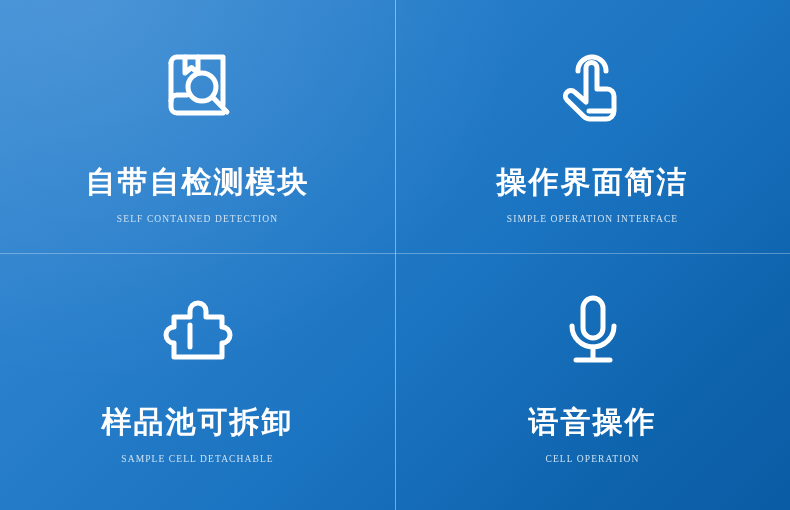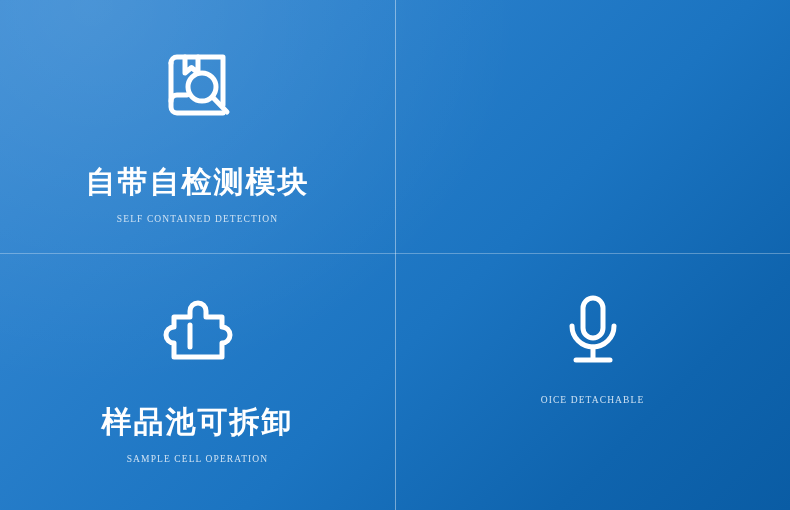--- a/index.html
+++ b/index.html
@@ -129,43 +129,59 @@
 
         <circle cx="43" cy="38" r="14"></circle>
 
         <line x1="53.5" y1="48" x2="68" y2="63"></line>
       </svg>
     </div>
     <div class="title">自带自检测模块</div>
     <div class="subtitle">SELF CONTAINED DETECTION</div>
   </div>
 
+  <div class="cell cell-1">
+    <div class="icon-wrap">
+      <svg width="66" height="78" viewBox="0 0 66 78" aria-hidden="true">
+
+        <path d="M18 22 a14 14 0 0 1 28 0"></path>
+
+        <path d="M26 19 a5.5 5.5 0 0 1 11 0 V40 h10 a7 7 0 0 1 7 7 V62 a8 8 0 0 1 -8 8 H30
+                 a9 9 0 0 1 -6.4 -2.7 L7 51 a5.5 5.5 0 0 1 7.8 -7.8 L26 53 Z"></path>
+
+        <line x1="29" y1="62" x2="52" y2="62"></line>
+      </svg>
+    </div>
+    <div class="title">操作界面简洁</div>
+    <div class="subtitle">SIMPLE OPERATION INTERFACE</div>
+  </div>
 
   <div class="cell cell-2">
     <div class="icon-wrap">
       <svg width="76" height="72" viewBox="0 0 76 72" aria-hidden="true">
         <path d="M30 22 V16 a8 8 0 0 1 16 0 V22 H62 V32
                  a8 8 0 0 1 0 16 V62 H14 V48
                  a8 8 0 0 1 0 -16 V22 Z"></path>
         <line x1="30" y1="30" x2="30" y2="52"></line>
       </svg>
     </div>
     <div class="title">样品池可拆卸</div>
-    <div class="subtitle">SAMPLE CELL OPERATION</div>
+    <div class="subtitle">SAMPLE CELL DETACHABLE</div>
   </div>
 
   <div class="cell cell-3">
     <div class="icon-wrap">
       <svg width="60" height="78" viewBox="0 0 60 78" aria-hidden="true">
 
         <rect x="20" y="6" width="20" height="40" rx="10"></rect>
 
         <path d="M9 34 a21 21 0 0 0 42 0"></path>
 
         <line x1="30" y1="55" x2="30" y2="66"></line>
 
         <line x1="13" y1="68" x2="47" y2="68"></line>
       </svg>
     </div>
-    <div class="subtitle">OICE DETACHABLE</div>
+    <div class="title">语音操作</div>
+    <div class="subtitle">CELL OPERATION</div>
   </div>
 
 </div>
 
 </body></html>

